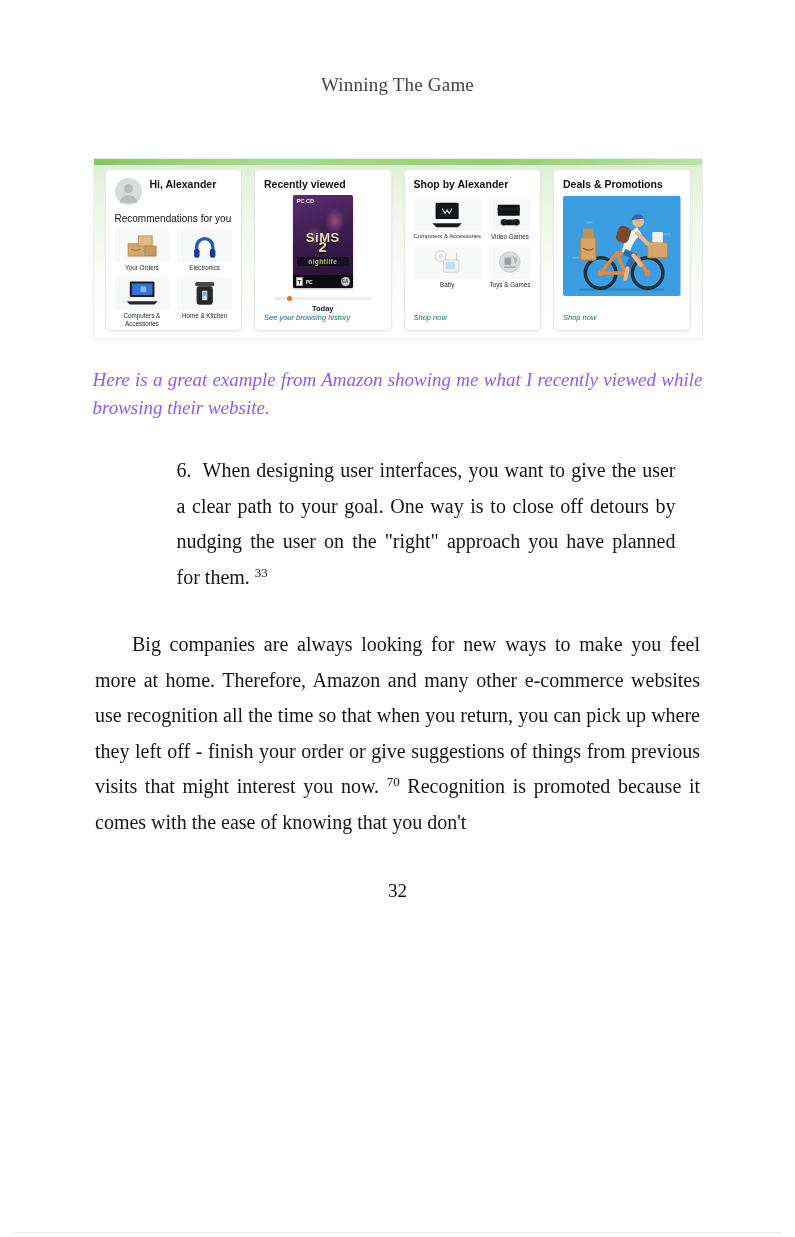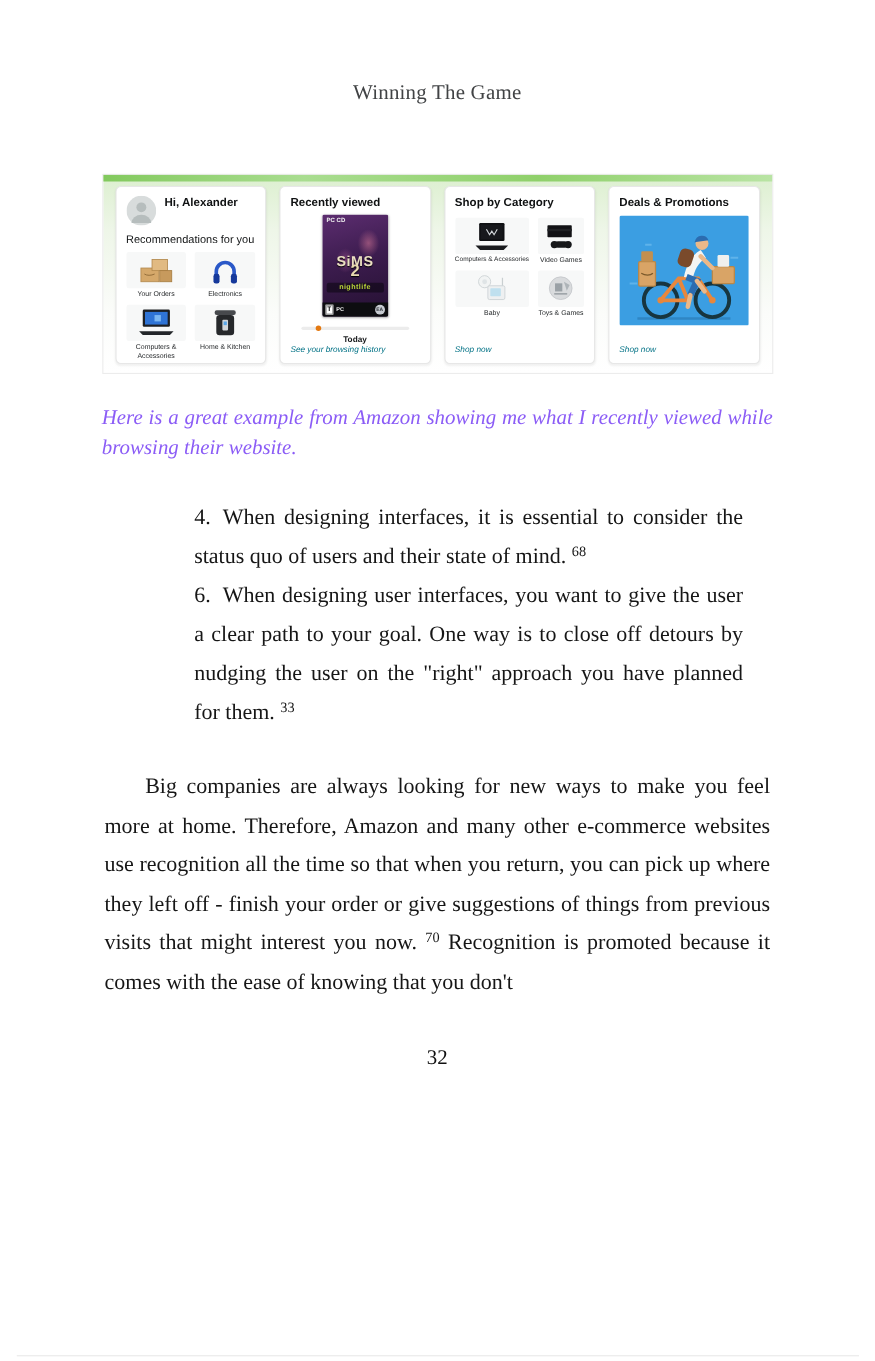--- a/index.html
+++ b/index.html
@@ -196,21 +196,21 @@
           </span>
         </div>
         <div class="carousel">
           <span class="carousel-dot"></span>
         </div>
         <div class="today-label">Today</div>
         <div class="card-link">See your browsing history</div>
       </div>
 
       <div class="card">
-        <div class="card-title">Shop by Category</div>
+        <div class="card-title">Shop by Alexander</div>
         <div class="tile-grid" style="margin-top:8px;">
           <div class="tile">
             <div class="tile-img">
               <svg viewBox="0 0 44 34">
                   <rect x="8" y="2" width="28" height="20" rx="1.5" fill="#101114"></rect>
                   <rect x="10" y="4" width="24" height="16" fill="#17181c"></rect>
                   <path d="M16 9l3.5 6 2.5-4 2.5 4 3.5-6" stroke="#cfd3d6" fill="none" stroke-width="1.3"></path>
                   <path d="M4 27h36l-5 5H9z" fill="#1a1b1e"></path>
                 </svg>
             </div>
@@ -283,21 +283,20 @@
         </div>
         <div class="card-link">Shop now</div>
       </div>
 
     </div>
   </div>
 
   <p class="caption">Here is a great example from Amazon showing me what I recently viewed while browsing their website.</p>
 
   <div class="guide-list">
-    <p><span class="num">4.</span><span>When designing interfaces, it is essential to consider the status quo of users and their state of mind.</span> <sup>68</sup></p>
     <p><span class="num">6.</span><span>When designing user interfaces, you want to give the user a clear path to your goal. One way is to close off detours by nudging the user on the "right" approach you have planned for them.</span> <sup>33</sup></p>
   </div>
 
   <p class="body-para"><span>Big companies are always looking for new ways to make you feel more at home. Therefore, Amazon and many other e-commerce websites use recognition all the time so that when you return, you can pick up where they left off - finish your order or give suggestions of things from previous visits that might interest you now.</span> <sup>70</sup> <span>Recognition is promoted because it comes with the ease of knowing that you don't</span></p>
 
   <div class="page-number">32</div>
   <div class="bottom-rule"></div>
 </div>
 
 </body></html>

